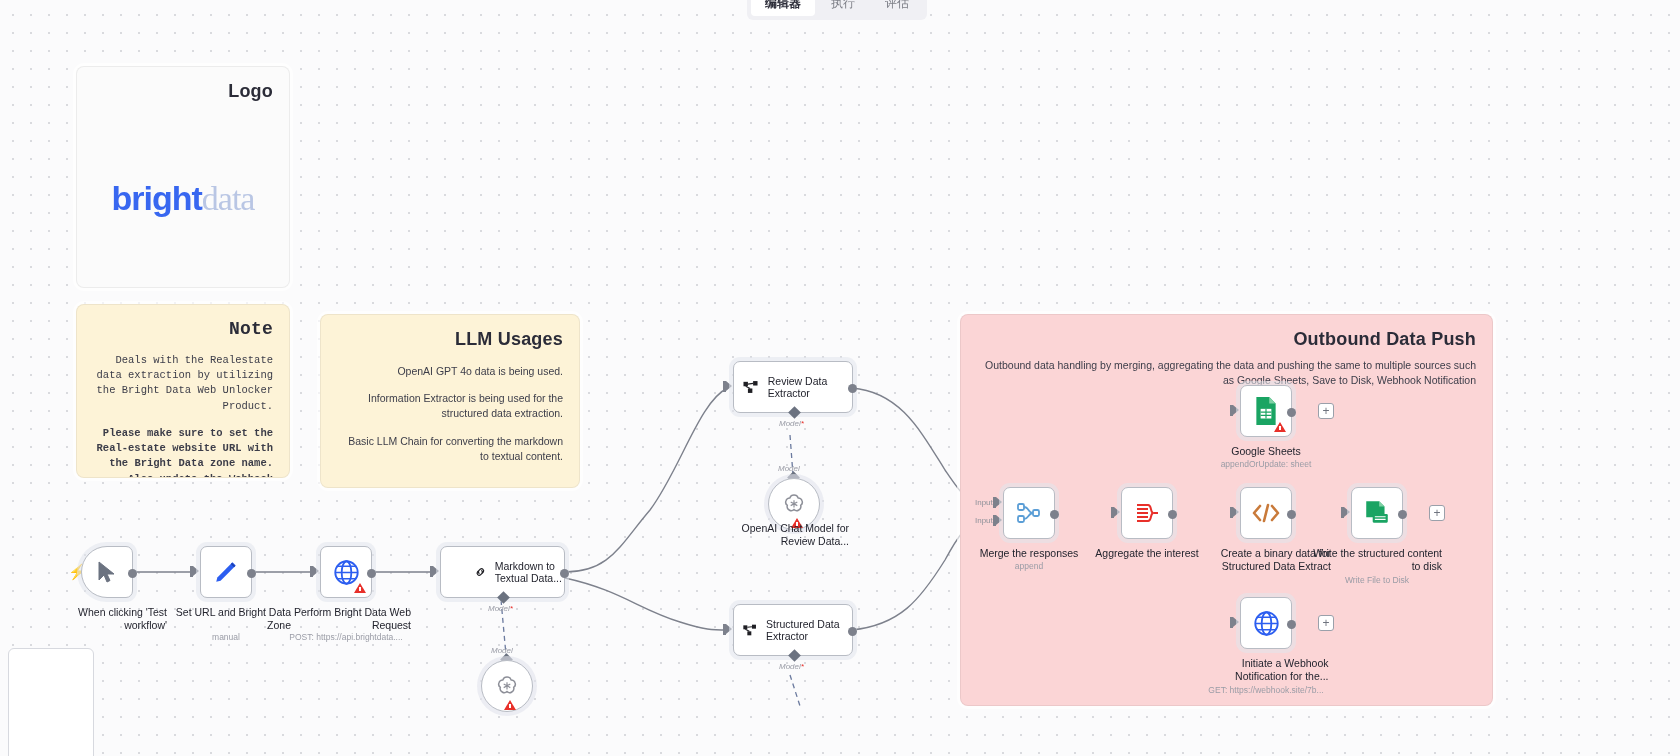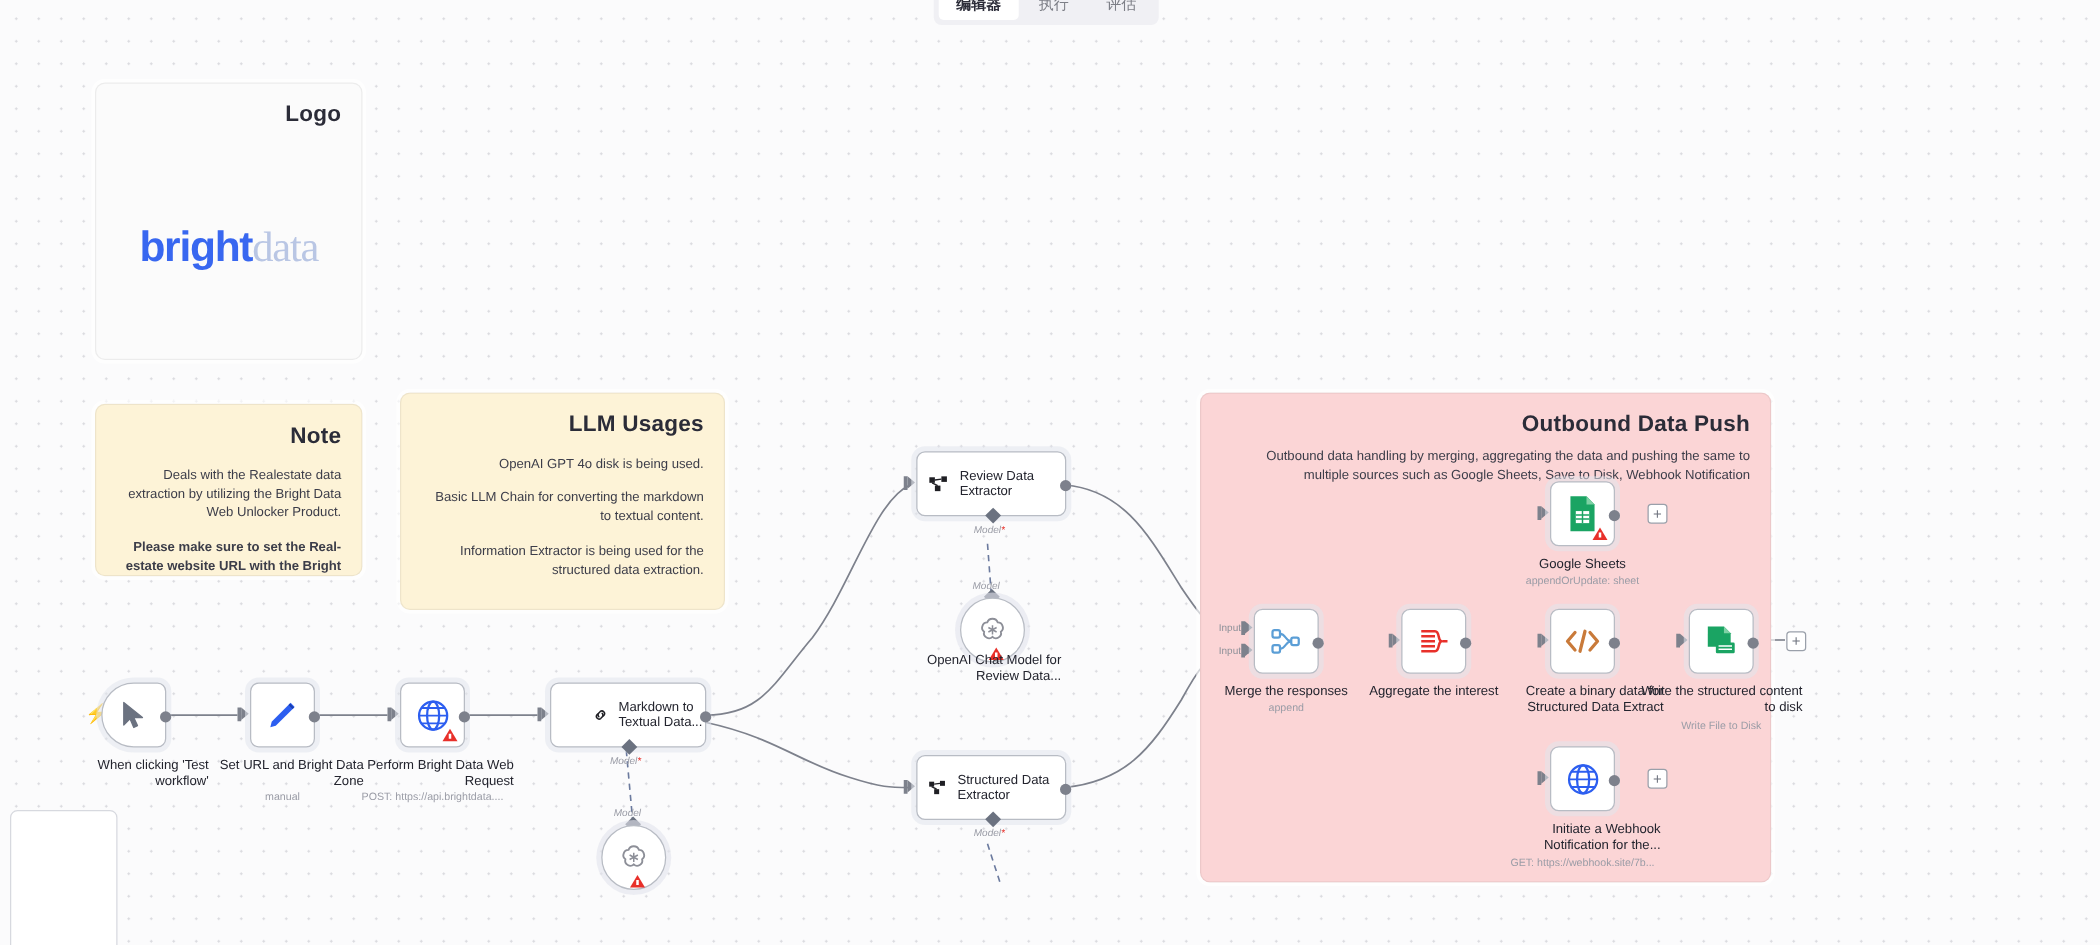--- a/index.html
+++ b/index.html
@@ -57,23 +57,23 @@
 
   
   #note-logo { left: 76px; top: 66px; width: 214px; height: 222px; }
   #note-logo .logo-wrap {
     position:absolute; left:0; right:0; top: 112px; text-align:center;
     font-size: 34px; letter-spacing: -1px;
   }
   #note-logo .bd-bright { color:#3867f0; font-weight: bold; font-family:Liberation Sans, sans-serif; }
   #note-logo .bd-data   { color:#b9c6e4; font-family:"Liberation Serif", serif; }
 
-  #note-note { left: 76px; top: 323px; width: 214px; height: 138px; }
+  #note-note { left: 76px; top: 304px; width: 214px; height: 174px; font-family: Liberation Mono, monospace; }
   #note-llm  { left: 320px; top: 314px; width: 260px; height: 174px; }
-  #note-out  { left: 960px; top: 314px; width: 457px; height: 392px; }
+  #note-out  { left: 960px; top: 314px; width: 533px; height: 392px; }
   #note-out .s-title { margin-bottom: 8px; }
   #note-out .s-body p { margin: 0; }
 
   
   .node { position: absolute; }
   .nbox {
     position: relative;
     background: #ffffff;
     border: 1px solid #b8bcc4;
     border-radius: 7px;
@@ -198,23 +198,23 @@
         <p>Deals with the Realestate data extraction by utilizing the Bright Data Web Unlocker Product.</p>
         <p class="bold">Please make sure to set the Real-estate website URL with the Bright Data zone name. Also update the Webhook Notification URL of your interest</p>
       </div>
     </div>
   </div>
 
   <div class="sticky yellow" id="note-llm">
     <div class="pad">
       <div class="s-title">LLM Usages</div>
       <div class="s-body">
-        <p>OpenAI GPT 4o disk is being used.</p>
+        <p>OpenAI GPT 4o data is being used.</p>
+        <p>Information Extractor is being used for the structured data extraction.</p>
         <p>Basic LLM Chain for converting the markdown to textual content.</p>
-        <p>Information Extractor is being used for the structured data extraction.</p>
       </div>
     </div>
   </div>
 
   <div class="sticky pink" id="note-out">
     <div class="pad">
       <div class="s-title">Outbound Data Push</div>
       <div class="s-body">
         <p>Outbound data handling by merging, aggregating the data and pushing the same to multiple sources such as Google Sheets, Save to Disk, Webhook Notification</p>
       </div>

